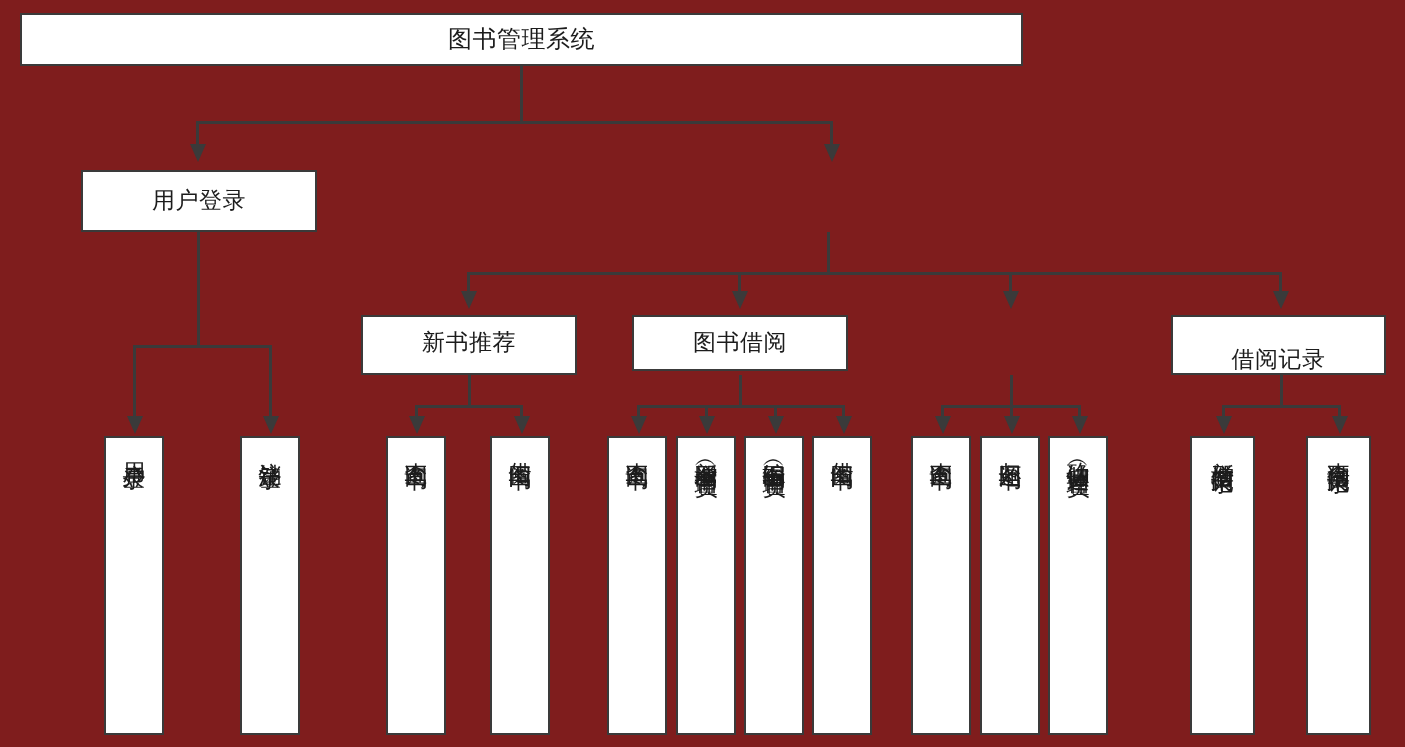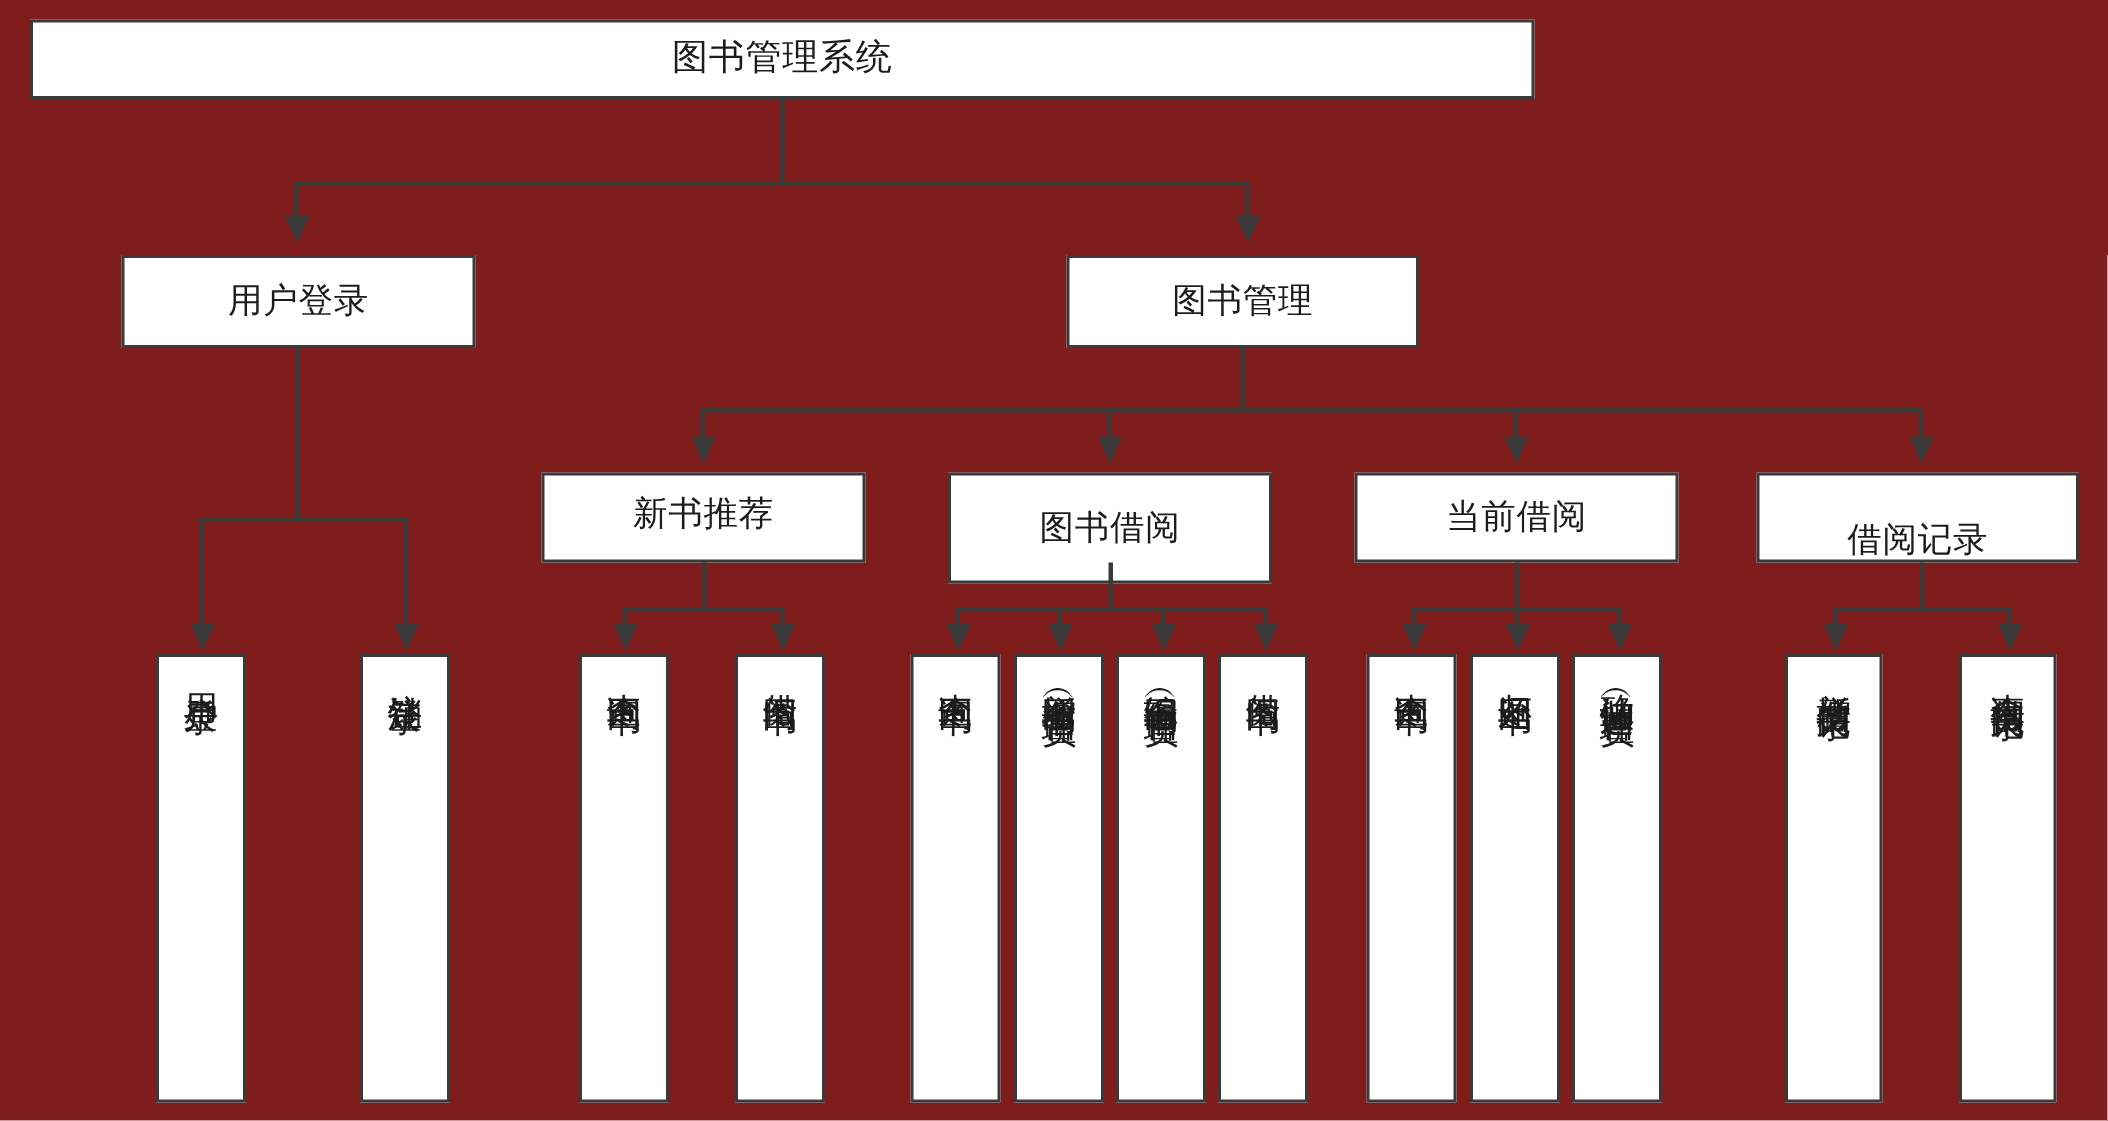--- a/index.html
+++ b/index.html
@@ -94,23 +94,20 @@
   <div class="hline" style="left:196px;top:121px;width:637px;"></div>
   <div class="vline" style="left:196px;top:121px;height:25px;"></div>
   <div class="arrow" style="left:190px;top:144px;"></div>
   <div class="vline" style="left:830px;top:121px;height:25px;"></div>
   <div class="arrow" style="left:824px;top:144px;"></div>
 
   <div class="node h" style="left:81px;top:170px;width:236px;height:62px;">
     <span class="label">用户登录</span>
   </div>
 
-  <div class="node h" style="left:711px;top:170px;width:235px;height:62px;">
-    <span class="label">图书管理</span>
-  </div>
 
   <div class="vline" style="left:197px;top:232px;height:113px;"></div>
   <div class="hline" style="left:133px;top:345px;width:138px;"></div>
   <div class="vline" style="left:133px;top:345px;height:73px;"></div>
   <div class="arrow" style="left:127px;top:416px;"></div>
   <div class="vline" style="left:269px;top:345px;height:73px;"></div>
   <div class="arrow" style="left:263px;top:416px;"></div>
 
   <div class="vline" style="left:827px;top:232px;height:40px;"></div>
   <div class="hline" style="left:467px;top:272px;width:812px;"></div>
@@ -124,27 +121,24 @@
   <div class="vline" style="left:1009px;top:272px;height:21px;"></div>
   <div class="arrow" style="left:1003px;top:291px;"></div>
 
   <div class="vline" style="left:1279px;top:272px;height:21px;"></div>
   <div class="arrow" style="left:1273px;top:291px;"></div>
 
   <div class="node h" style="left:361px;top:315px;width:216px;height:60px;font-family:Liberation Mono, monospace;">
     <span class="label">新书推荐</span>
   </div>
 
-  <div class="node h" style="left:632px;top:315px;width:216px;height:74px;">
+  <div class="node h" style="left:632px;top:315px;width:216px;height:56px;">
     <span class="label">图书借阅</span>
   </div>
 
-  <div class="node h" style="left:903px;top:315px;width:216px;height:60px;">
-    <span class="label">当前借阅</span>
-  </div>
 
   <div class="node h" style="left:1171px;top:315px;width:215px;height:60px;align-items:flex-end;">
     <span class="label">借阅记录</span>
   </div>
 
   <div class="vline" style="left:468px;top:375px;height:30px;"></div>
   <div class="hline" style="left:415px;top:405px;width:105px;"></div>
   <div class="vline" style="left:415px;top:405px;height:13px;"></div>
   <div class="arrow" style="left:409px;top:416px;"></div>
   <div class="vline" style="left:520px;top:405px;height:13px;"></div>

